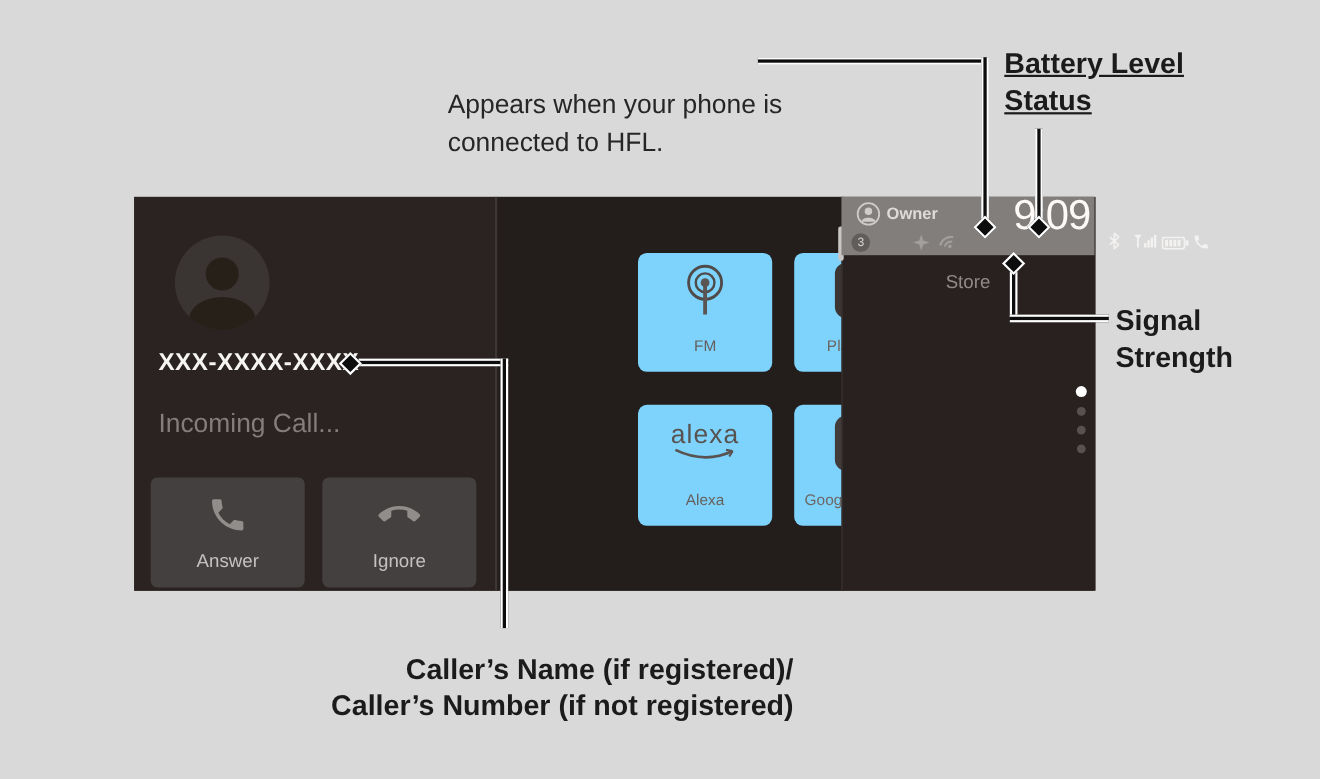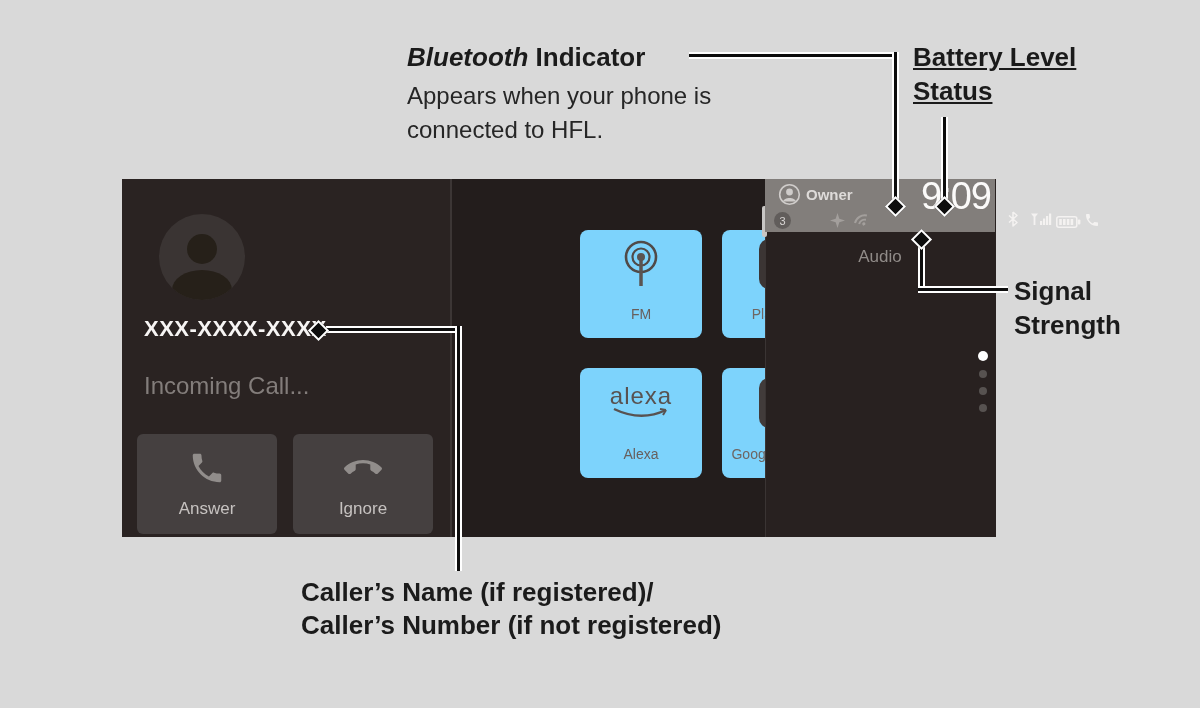--- a/index.html
+++ b/index.html
@@ -139,21 +139,21 @@
             </svg>
           </div>
         </div>
         <span class="app-lbl" style="color:#6e6663;">Google Assistant</span>
       </div>
       <div class="tile" style="left:416px;top:189px;width:20px;height:110px;border-radius:8px 0 0 8px;"></div>
     </div>
 
     <div class="panel panel-right"></div>
     <div class="scroll-strip"></div>
-    <div class="audio-header">Audio</div>
+    <div class="audio-header">Store</div>
     <div class="dots">
         <div class="dot active"></div>
         <div class="dot"></div>
         <div class="dot"></div>
         <div class="dot"></div>
       </div>
 
     <div class="status-bar">
       <span class="sb-avatar">
         <svg width="23" height="23" viewBox="0 0 23 23">
@@ -220,36 +220,33 @@
   <div class="diamond" style="left:937px;top:199px;"></div>
 
   <div class="diamond" style="left:914px;top:232px;"></div>
   <div class="line-v" style="left:918px;top:247px;height:42px;"></div>
   <div class="line-h" style="left:918px;top:286px;width:90px;"></div>
 
   <div class="diamond" style="left:311px;top:323px;"></div>
   <div class="line-h" style="left:326px;top:326px;width:136px;"></div>
   <div class="line-v" style="left:455px;top:326px;height:245px;"></div>
 
-  <div class="ann ann-title" style="left:407px;top:40px;">
-    <em>Bluetooth</em><span> Indicator</span>
-  </div>
   <div class="ann ann-desc" style="left:407px;top:79px;">
     <div>Appears when your phone is</div>
     <div>connected to HFL.</div>
   </div>
 
   <div class="ann ann-title" style="left:913px;top:40px;text-decoration:underline;">
     <div>Battery Level</div>
     <div>Status</div>
   </div>
 
   <div class="ann ann-title" style="left:1014px;top:274px;">
     <div>Signal</div>
     <div>Strength</div>
   </div>
 
-  <div class="ann ann-caller" style="left:301px;top:576px;">
+  <div class="ann ann-caller" style="left:301px;top:592px;text-align:right;">
     <div>Caller’s Name (if registered)/</div>
     <div>Caller’s Number (if not registered)</div>
   </div>
 
 </div>
 
 </body></html>

